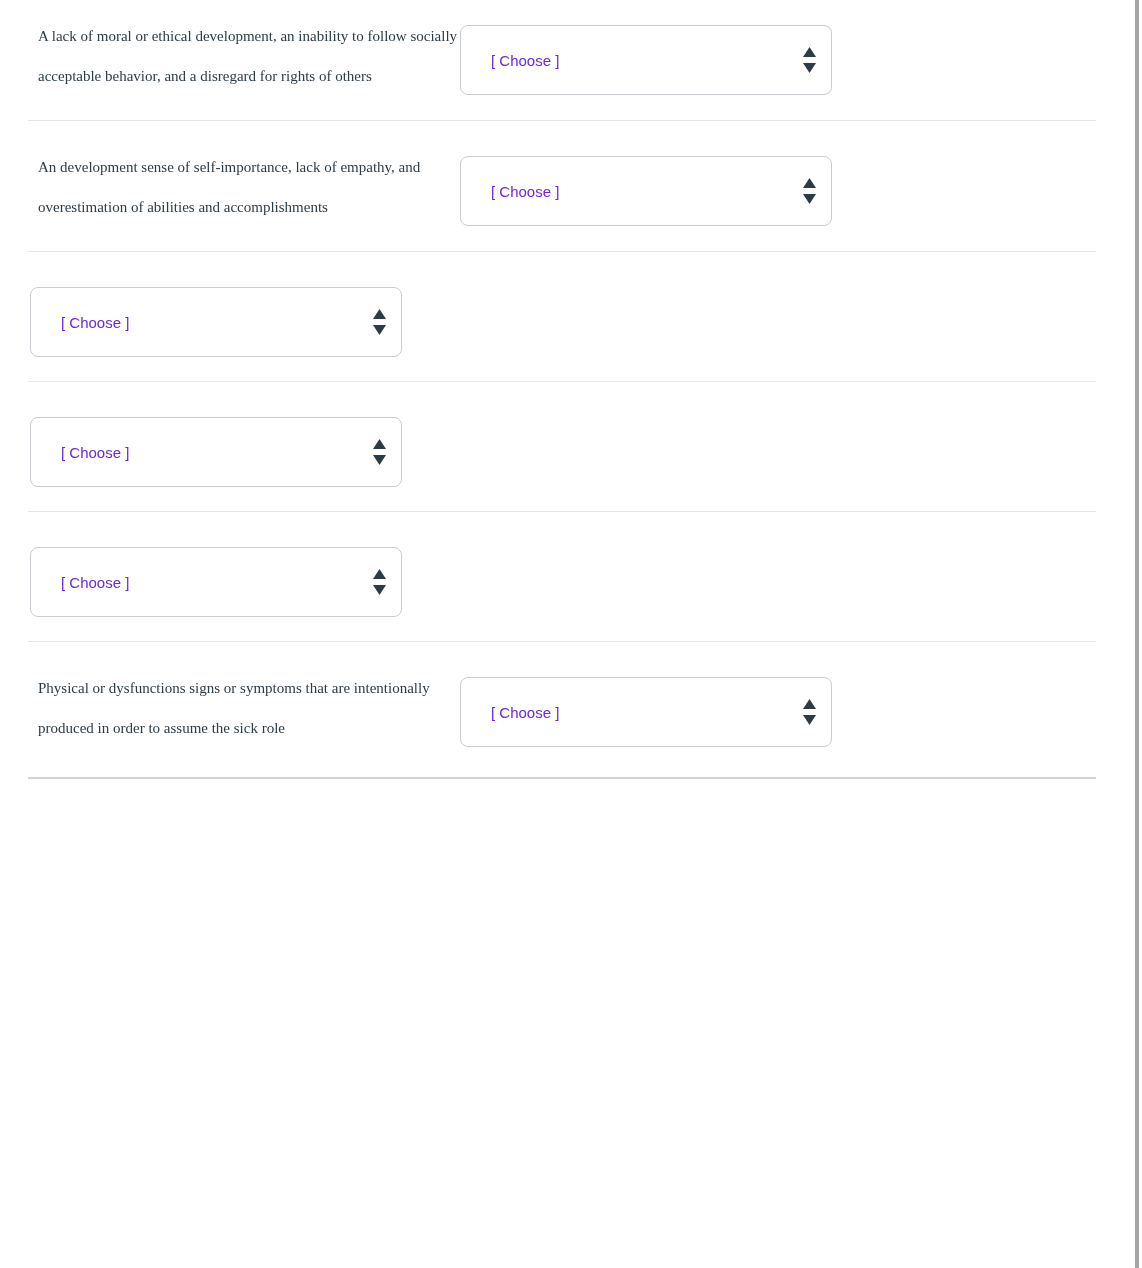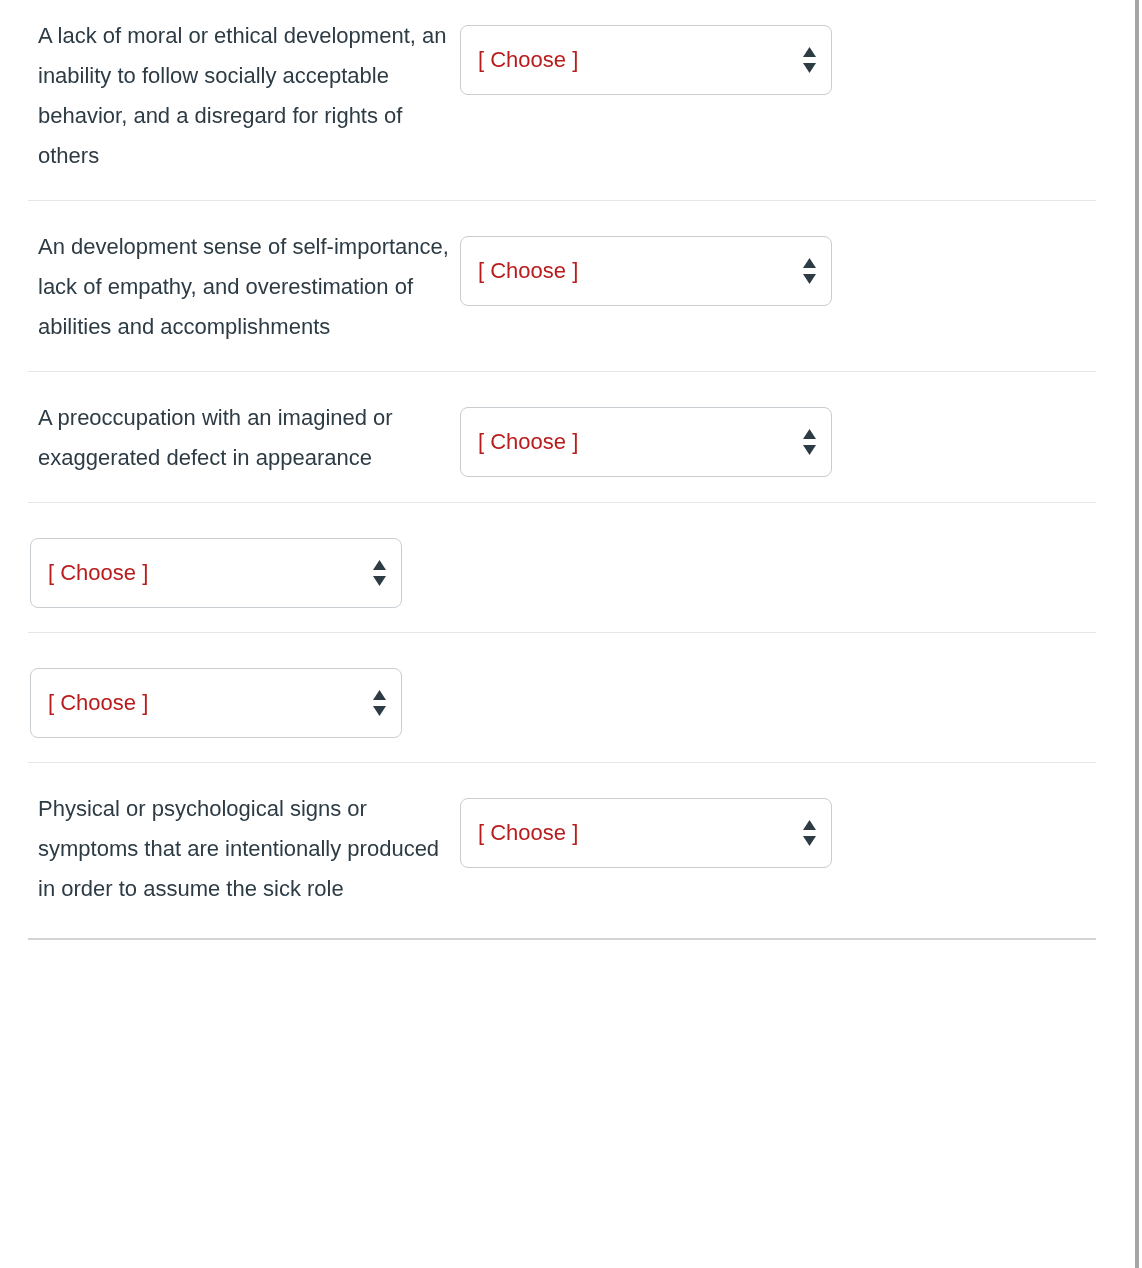--- a/index.html
+++ b/index.html
@@ -20,42 +20,44 @@
     align-items: flex-start;
     border-bottom: 1px solid #e6e6e6;
     padding: 26px 0 24px 0;
   }
   .row.first { padding-top: 16px; }
   .row.last  { border-bottom: 2px solid #d4d4d4; padding-bottom: 29px; }
   .desc {
     flex: 0 0 430px;
     width: 430px;
     padding-left: 10px;
-    font-size: 22px;
+    font-size: 15px;
     line-height: 40px;
     color: #2d3b45;
     letter-spacing: 0;
+    font-family: Liberation Serif, serif;
   }
   .select-box {
     margin-left: 2px;
     margin-top: 9px;
     width: 372px;
     height: 70px;
     background: #ffffff;
     border: 1px solid #c7cdd1;
     border-radius: 8px;
     display: flex;
     align-items: center;
     justify-content: space-between;
     padding: 0 14px 0 17px;
     cursor: pointer;
   }
   .select-label {
-    font-size: 22px;
-    color: #b91c1c;
+    font-size: 15px;
+    color: #6d28d9;
+    margin-left: 13px;
   }
   .arrows {
     display: inline-flex;
     align-items: center;
     width: 15px;
     height: 26px;
   }
   .arrows svg { display: block; }
   .scrollbar-track {
     position: absolute;
@@ -91,21 +93,20 @@
       <span class="arrows">
         <svg width="15" height="26" viewBox="0 0 15 26">
             <path d="M7.5 0 L14 10 H1 Z" fill="#2d3b45"></path>
             <path d="M7.5 26 L14 16 H1 Z" fill="#2d3b45"></path>
           </svg>
       </span>
     </div>
   </div>
 
   <div class="row">
-    <div class="desc">A preoccupation with an imagined or exaggerated defect in appearance</div>
     <div class="select-box">
       <span class="select-label">[ Choose ]</span>
       <span class="arrows">
         <svg width="15" height="26" viewBox="0 0 15 26">
             <path d="M7.5 0 L14 10 H1 Z" fill="#2d3b45"></path>
             <path d="M7.5 26 L14 16 H1 Z" fill="#2d3b45"></path>
           </svg>
       </span>
     </div>
   </div>
@@ -128,21 +129,21 @@
       <span class="arrows">
         <svg width="15" height="26" viewBox="0 0 15 26">
             <path d="M7.5 0 L14 10 H1 Z" fill="#2d3b45"></path>
             <path d="M7.5 26 L14 16 H1 Z" fill="#2d3b45"></path>
           </svg>
       </span>
     </div>
   </div>
 
   <div class="row last">
-    <div class="desc">Physical or psychological signs or symptoms that are intentionally produced in order to assume the sick role</div>
+    <div class="desc">Physical or dysfunctions signs or symptoms that are intentionally produced in order to assume the sick role</div>
     <div class="select-box">
       <span class="select-label">[ Choose ]</span>
       <span class="arrows">
         <svg width="15" height="26" viewBox="0 0 15 26">
             <path d="M7.5 0 L14 10 H1 Z" fill="#2d3b45"></path>
             <path d="M7.5 26 L14 16 H1 Z" fill="#2d3b45"></path>
           </svg>
       </span>
     </div>
   </div>

